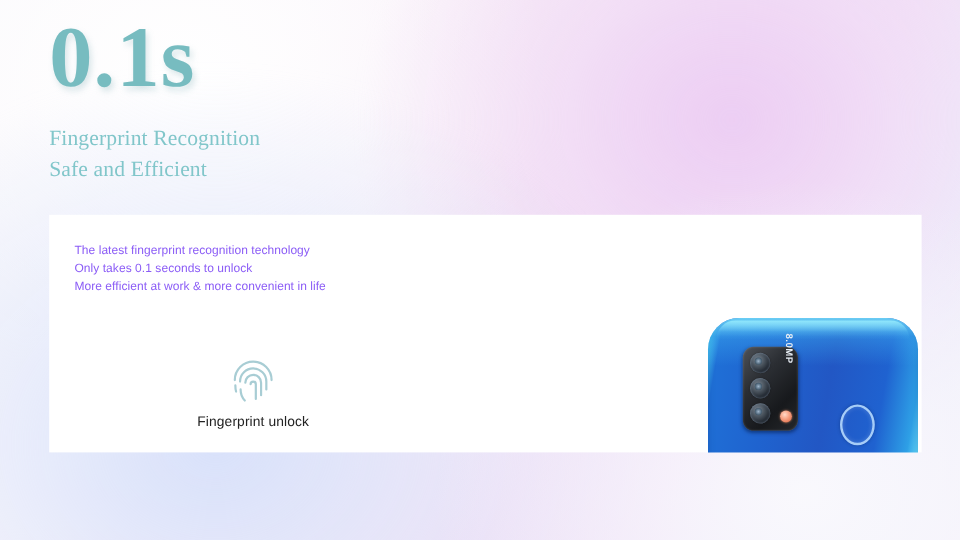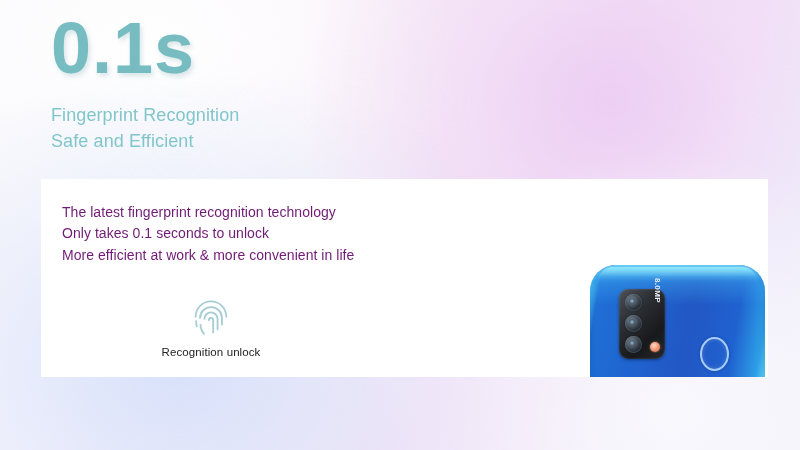--- a/index.html
+++ b/index.html
@@ -78,22 +78,23 @@
     height: 520px;
     background: radial-gradient(closest-side,
         rgba(250, 249, 253, 0.95) 0%,
         rgba(246, 244, 252, 0.6) 50%,
         rgba(244, 242, 251, 0.0) 100%);
   }
 
   
   .hero {
     position: absolute;
-    left: 51px;
+    left: 41px;
     top: 12px;
+    font-family: Liberation Serif, serif;
   }
   .hero-number {
     font-size: 72px;
     font-weight: bold;
     line-height: 1;
     letter-spacing: 1px;
     color: #77bcc0;
     text-shadow: 2px 3px 5px rgba(120, 170, 175, 0.28);
     white-space: nowrap;
   }
@@ -114,23 +115,23 @@
     width: 727px;
     height: 198px;
     background: #ffffff;
     overflow: hidden;
   }
 
   .card-copy {
     position: absolute;
     left: 21px;
     top: 23px;
-    font-size: 14px;
+    font-size: 10px;
     line-height: 1.52;
-    color: #701a75;
+    color: #8b5cf6;
     white-space: pre-line;
     letter-spacing: 0.05px;
   }
 
   
   .fp-block {
     position: absolute;
     left: 100px;
     top: 118px;
     width: 140px;
@@ -280,21 +281,21 @@
 
     <div class="fp-block">
       <svg class="fp-icon" viewBox="0 0 48 48" fill="none" stroke="#a8cdd4" stroke-width="2.1" stroke-linecap="round">
         <path d="M6.5 22.5c0-9.7 7.8-17.5 17.5-17.5S41.5 12.8 41.5 22.5"></path>
         <path d="M11.5 24c0-6.9 5.6-12.5 12.5-12.5S36.5 17.1 36.5 24v7.5"></path>
         <path d="M16.5 25c0-4.1 3.4-7.5 7.5-7.5s7.5 3.4 7.5 7.5v12"></path>
         <path d="M21.5 26.5c0-1.4 1.1-2.5 2.5-2.5s2.5 1.1 2.5 2.5v14"></path>
         <path d="M12 31.5c0 4.2 1.5 7.9 4 10.5"></path>
         <path d="M7 27.5c0 2.2 0.2 4.2 0.7 6"></path>
       </svg>
-      <div class="fp-label">Recognition unlock</div>
+      <div class="fp-label">Fingerprint unlock</div>
     </div>
 
     <div class="phone">
       <div class="phone-body"></div>
       <div class="phone-gloss"></div>
       <div class="phone-topline"></div>
 
       <div class="camera-module">
         <div class="lens lens-1"></div>
         <div class="lens lens-2"></div>

